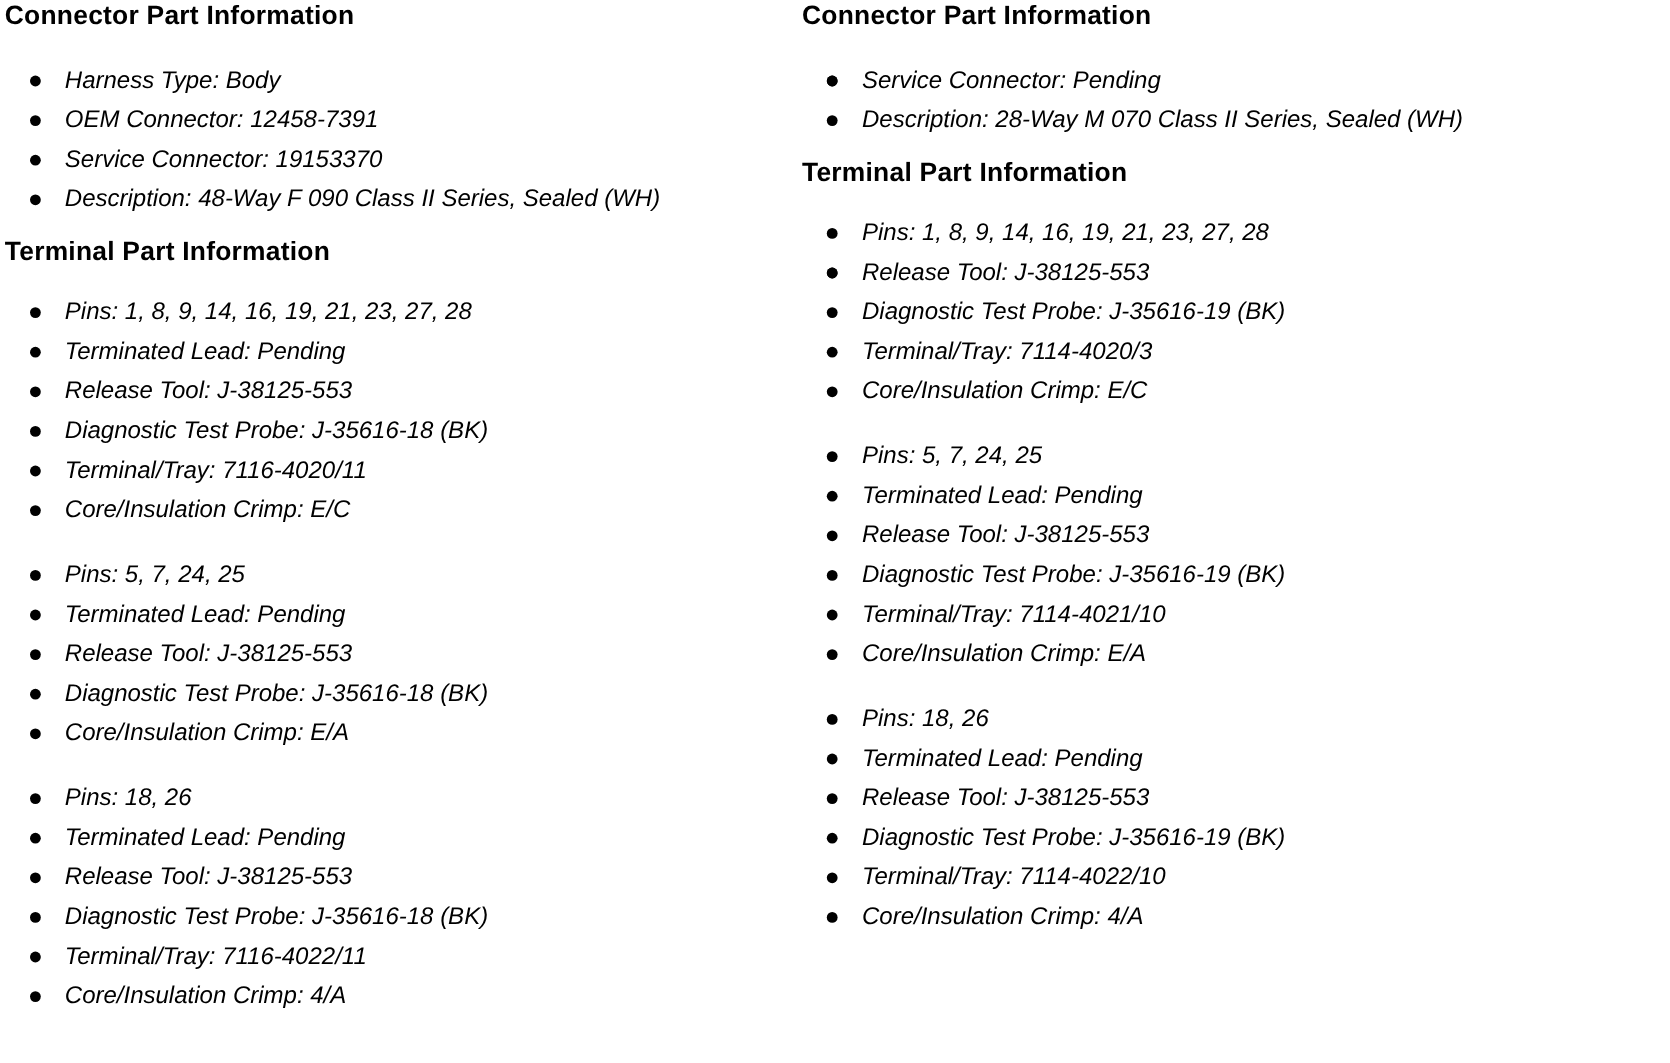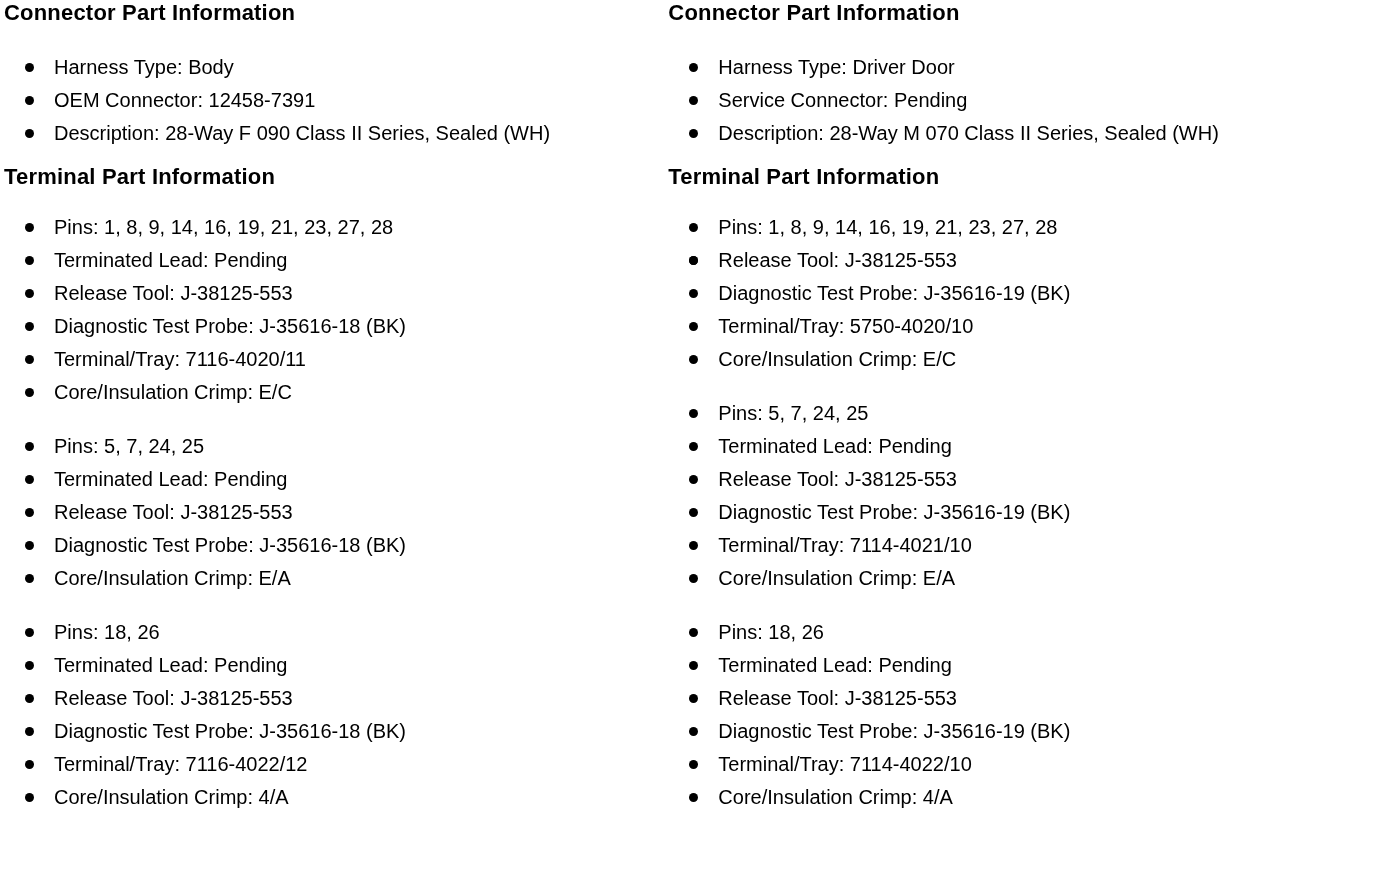--- a/index.html
+++ b/index.html
@@ -40,20 +40,21 @@
     list-style: none;
     margin: 25px 0 0 0;
     padding: 0 0 0 50px;
   }
   ul.group { margin-top: 21px; }
 
   ul.info-list li {
     position: relative;
     line-height: 33px;
     white-space: nowrap;
+    font-style: italic;
   }
   .bullet {
     position: absolute;
     left: -29px;
     top: 12px;
     width: 9px;
     height: 9px;
     border-radius: 50%;
     background: #000000;
     display: block;
@@ -63,21 +64,22 @@
 <body>
 
 <div class="doc">
 
   <section class="column left">
     <h2 class="section-heading">Connector Part Information</h2>
 
     <ul class="info-list">
       <li><span class="bullet"></span><span>Harness Type: Body</span></li>
       <li><span class="bullet"></span><span>OEM Connector: 12458-7391</span></li>
-      <li><span class="bullet"></span><span>Description: 28-Way F 090 Class II Series, Sealed (WH)</span></li>
+      <li><span class="bullet"></span><span>Service Connector: 19153370</span></li>
+      <li><span class="bullet"></span><span>Description: 48-Way F 090 Class II Series, Sealed (WH)</span></li>
     </ul>
 
     <h2 class="section-heading terminal-heading">Terminal Part Information</h2>
 
     <ul class="info-list group">
       <li><span class="bullet"></span><span>Pins: 1, 8, 9, 14, 16, 19, 21, 23, 27, 28</span></li>
       <li><span class="bullet"></span><span>Terminated Lead: Pending</span></li>
       <li><span class="bullet"></span><span>Release Tool: J-38125-553</span></li>
       <li><span class="bullet"></span><span>Diagnostic Test Probe: J-35616-18 (BK)</span></li>
       <li><span class="bullet"></span><span>Terminal/Tray: 7116-4020/11</span></li>
@@ -90,42 +92,42 @@
       <li><span class="bullet"></span><span>Release Tool: J-38125-553</span></li>
       <li><span class="bullet"></span><span>Diagnostic Test Probe: J-35616-18 (BK)</span></li>
       <li><span class="bullet"></span><span>Core/Insulation Crimp: E/A</span></li>
     </ul>
 
     <ul class="info-list group">
       <li><span class="bullet"></span><span>Pins: 18, 26</span></li>
       <li><span class="bullet"></span><span>Terminated Lead: Pending</span></li>
       <li><span class="bullet"></span><span>Release Tool: J-38125-553</span></li>
       <li><span class="bullet"></span><span>Diagnostic Test Probe: J-35616-18 (BK)</span></li>
-      <li><span class="bullet"></span><span>Terminal/Tray: 7116-4022/12</span></li>
+      <li><span class="bullet"></span><span>Terminal/Tray: 7116-4022/11</span></li>
       <li><span class="bullet"></span><span>Core/Insulation Crimp: 4/A</span></li>
     </ul>
   </section>
 
   <section class="column right">
     <h2 class="section-heading">Connector Part Information</h2>
 
     <ul class="info-list">
-      <li><span class="bullet"></span><span>Harness Type: Driver Door</span></li>
+      <li><span class="bullet"></span></li>
       <li><span class="bullet"></span><span>Service Connector: Pending</span></li>
       <li><span class="bullet"></span><span>Description: 28-Way M 070 Class II Series, Sealed (WH)</span></li>
     </ul>
 
     <h2 class="section-heading terminal-heading">Terminal Part Information</h2>
 
     <ul class="info-list group">
       <li><span class="bullet"></span><span>Pins: 1, 8, 9, 14, 16, 19, 21, 23, 27, 28</span></li>
       <li><span class="bullet"></span></li>
       <li><span class="bullet"></span><span>Release Tool: J-38125-553</span></li>
       <li><span class="bullet"></span><span>Diagnostic Test Probe: J-35616-19 (BK)</span></li>
-      <li><span class="bullet"></span><span>Terminal/Tray: 5750-4020/10</span></li>
+      <li><span class="bullet"></span><span>Terminal/Tray: 7114-4020/3</span></li>
       <li><span class="bullet"></span><span>Core/Insulation Crimp: E/C</span></li>
     </ul>
 
     <ul class="info-list group">
       <li><span class="bullet"></span><span>Pins: 5, 7, 24, 25</span></li>
       <li><span class="bullet"></span><span>Terminated Lead: Pending</span></li>
       <li><span class="bullet"></span><span>Release Tool: J-38125-553</span></li>
       <li><span class="bullet"></span><span>Diagnostic Test Probe: J-35616-19 (BK)</span></li>
       <li><span class="bullet"></span><span>Terminal/Tray: 7114-4021/10</span></li>
       <li><span class="bullet"></span><span>Core/Insulation Crimp: E/A</span></li>

